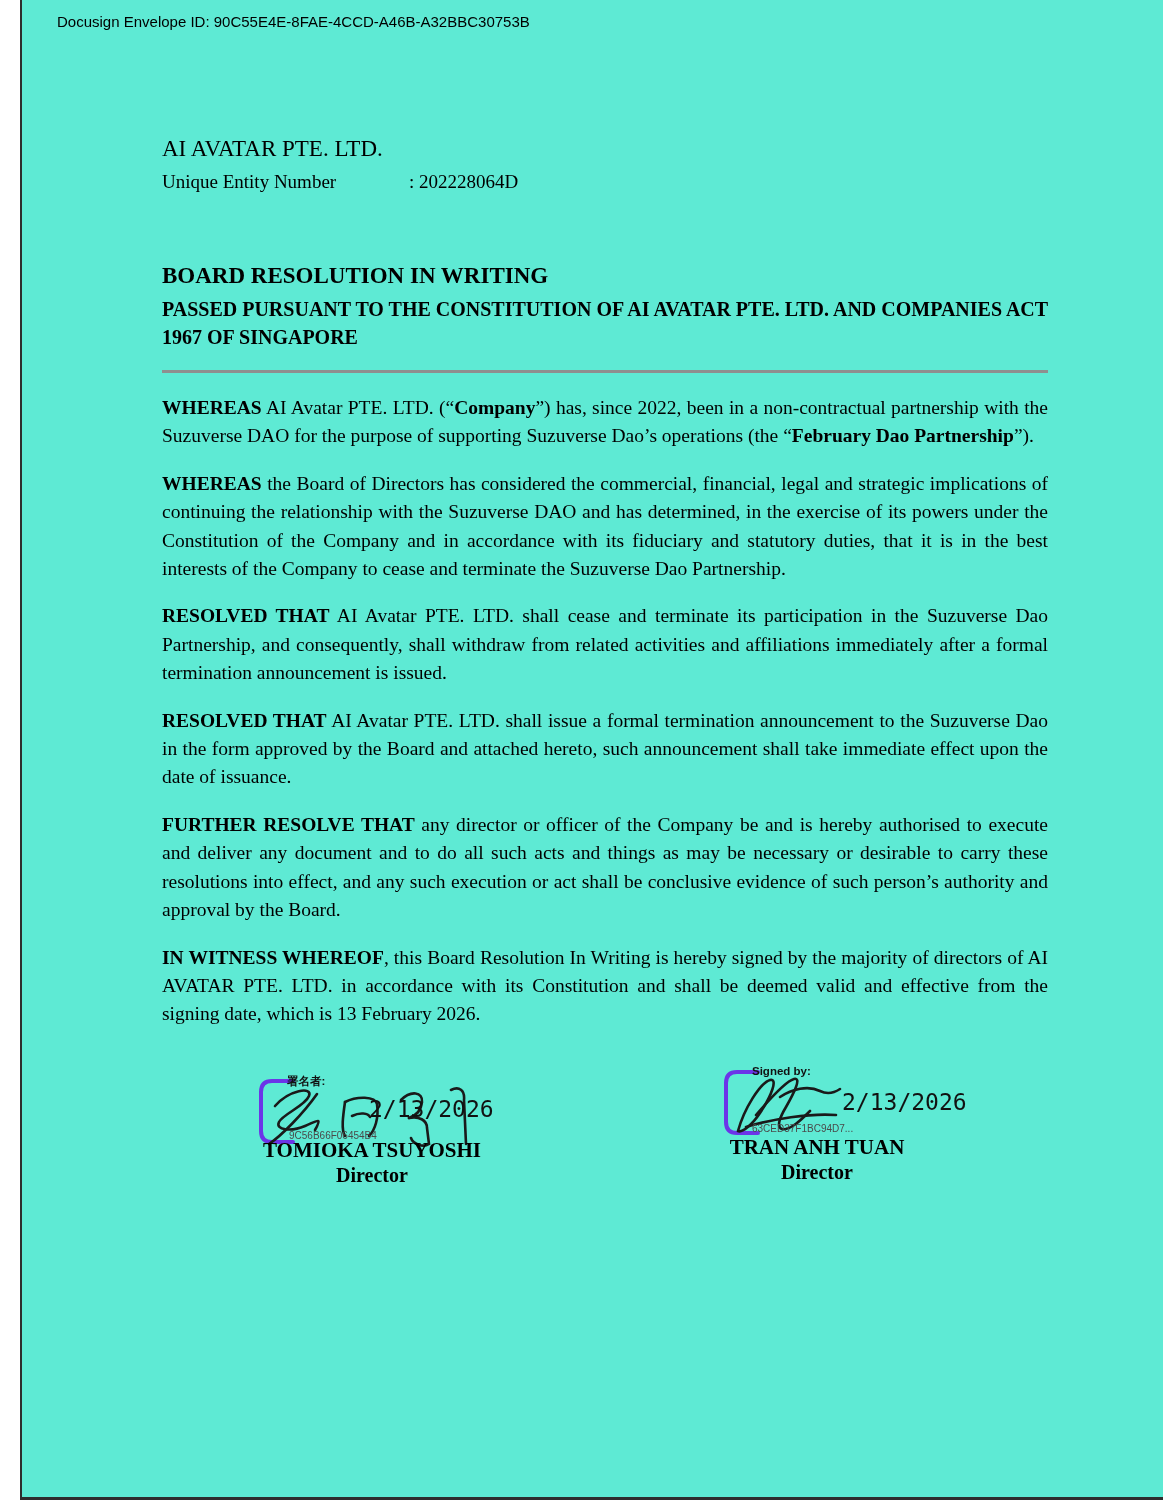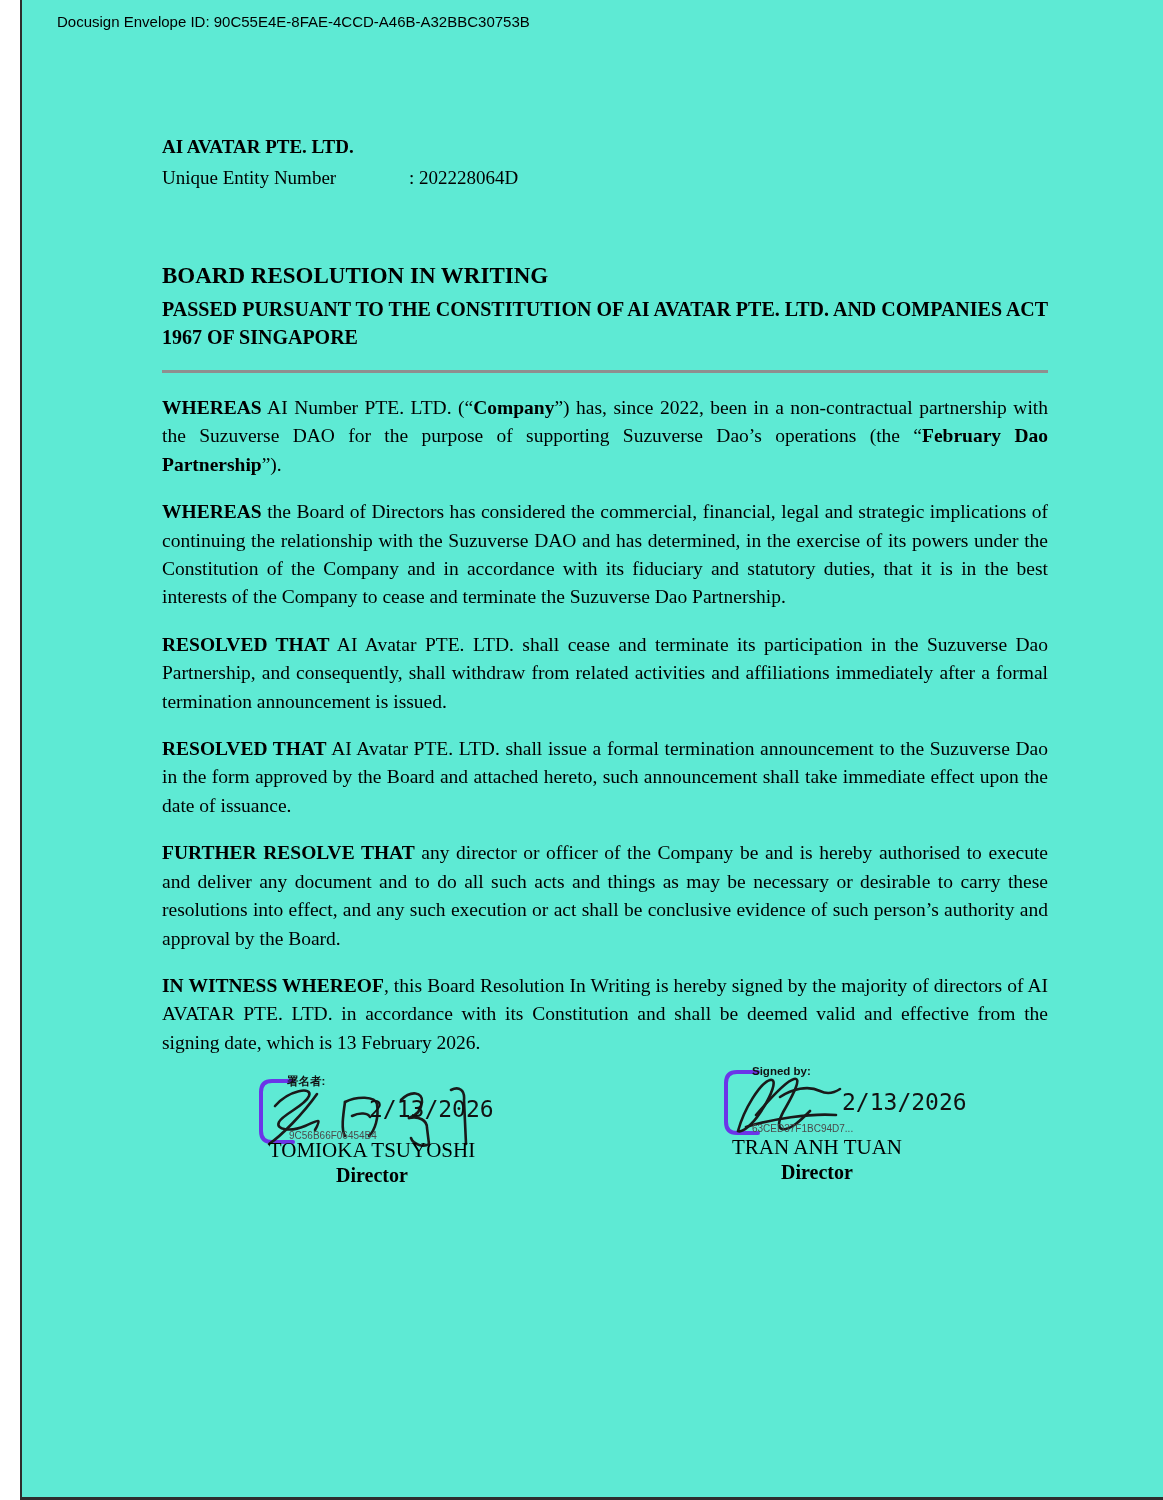--- a/index.html
+++ b/index.html
@@ -28,21 +28,21 @@
     left: 35px; top: 13px;
     font-family: "Liberation Sans", sans-serif;
     font-size: 15px;
     color: #000;
   }
   .company {
     position: absolute;
     left: 140px; top: 136px; width: 886px;
   }
   .company-name {
-    font-size: 19px; font-weight: bold; margin: 0 0 7px 0;
+    font-size: 23px; font-weight: normal; margin: 0 0 7px 0;
   }
   .field-row { display: flex; font-size: 19px; line-height: 25px; }
   .field-label { width: 247px; flex: 0 0 247px; }
   .field-value { flex: 1; }
   .title-block {
     position: absolute;
     left: 140px; top: 263px; width: 886px;
   }
   .doc-title { font-size: 23px; font-weight: bold; margin: 0 0 6px 0; }
   .doc-subtitle { font-size: 20px; line-height: 28px; margin: 0; font-weight: bold; }
@@ -85,21 +85,21 @@
   .sig-id {
     position: absolute;
     font-family: "Liberation Sans", sans-serif;
     font-size: 10px; color: var(--id-gray);
     white-space: nowrap;
   }
   .sig-name {
     position: absolute;
     width: 100%;
     text-align: center;
-    font-size: 21px; font-weight: normal;
+    font-size: 21px; font-weight: bold;
     white-space: nowrap;
   }
   .sig-role {
     position: absolute;
     width: 100%;
     text-align: center;
     font-size: 20px; font-weight: bold;
   }
 </style>
 </head>
@@ -117,21 +117,21 @@
     </div>
   </div>
 
   <div class="title-block">
     <h2 class="doc-title">BOARD RESOLUTION IN WRITING</h2>
     <p class="doc-subtitle">PASSED PURSUANT TO THE CONSTITUTION OF AI AVATAR PTE. LTD. AND COMPANIES ACT 1967 OF SINGAPORE</p>
     <div class="divider"></div>
   </div>
 
   <div class="body-text">
-      <p><strong>WHEREAS</strong><span> AI Number PTE. LTD. (“</span><strong>Company</strong><span>”) has, since 2022, been in a non-contractual partnership with the Suzuverse DAO for the purpose of supporting Suzuverse Dao’s operations (the “</span><strong>February Dao Partnership</strong><span>”).</span></p>
+      <p><strong>WHEREAS</strong><span> AI Avatar PTE. LTD. (“</span><strong>Company</strong><span>”) has, since 2022, been in a non-contractual partnership with the Suzuverse DAO for the purpose of supporting Suzuverse Dao’s operations (the “</span><strong>February Dao Partnership</strong><span>”).</span></p>
       <p><strong>WHEREAS</strong><span> the Board of Directors has considered the commercial, financial, legal and strategic implications of continuing the relationship with the Suzuverse DAO and has determined, in the exercise of its powers under the Constitution of the Company and in accordance with its fiduciary and statutory duties, that it is in the best interests of the Company to cease and terminate the Suzuverse Dao Partnership.</span></p>
       <p><strong>RESOLVED THAT</strong><span> AI Avatar PTE. LTD. shall cease and terminate its participation in the Suzuverse Dao Partnership, and consequently, shall withdraw from related activities and affiliations immediately after a formal termination announcement is issued.</span></p>
       <p><strong>RESOLVED THAT</strong><span> AI Avatar PTE. LTD. shall issue a formal termination announcement to the Suzuverse Dao in the form approved by the Board and attached hereto, such announcement shall take immediate effect upon the date of issuance.</span></p>
       <p><strong>FURTHER RESOLVE THAT</strong><span> any director or officer of the Company be and is hereby authorised to execute and deliver any document and to do all such acts and things as may be necessary or desirable to carry these resolutions into effect, and any such execution or act shall be conclusive evidence of such person’s authority and approval by the Board.</span></p>
       <p><strong>IN WITNESS WHEREOF</strong><span>, this Board Resolution In Writing is hereby signed by the majority of directors of AI AVATAR PTE. LTD. in accordance with its Constitution and shall be deemed valid and effective from the signing date, which is 13 February 2026.</span></p>
     </div>
 
   <div class="signature-row">
 
     <div class="sig-block sig-block-left">

